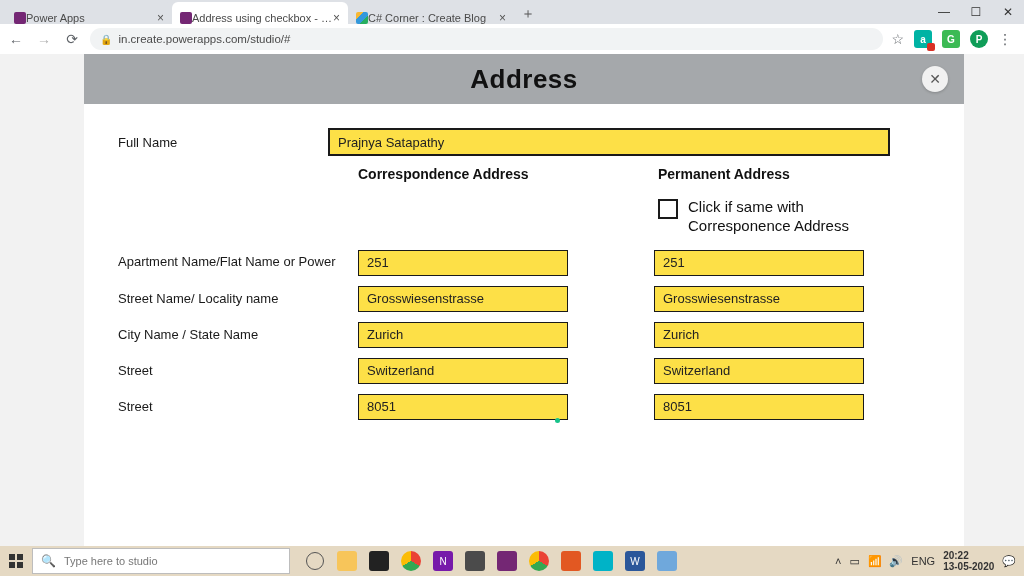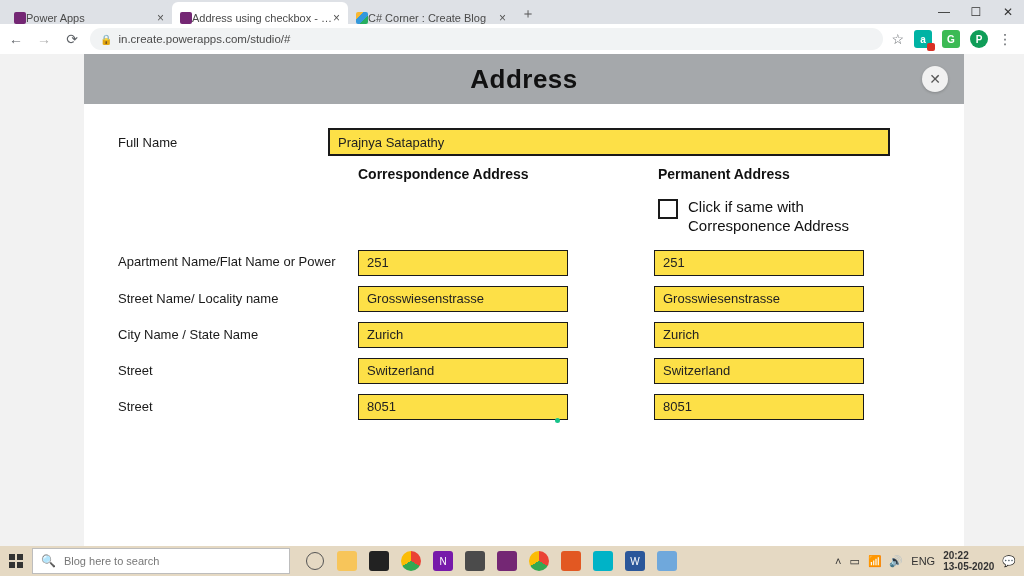--- a/index.html
+++ b/index.html
@@ -349,21 +349,21 @@
   <div class="start-btn">
     <svg width="14" height="14" viewBox="0 0 14 14">
       <rect x="0" y="0" width="6" height="6" fill="#333"></rect>
       <rect x="8" y="0" width="6" height="6" fill="#333"></rect>
       <rect x="0" y="8" width="6" height="6" fill="#333"></rect>
       <rect x="8" y="8" width="6" height="6" fill="#333"></rect>
     </svg>
   </div>
   <div class="search-box">
     <span class="mag">🔍</span>
-    <span>Blog here to search</span>
+    <span>Type here to studio</span>
   </div>
   <div class="task-icons">
     <div class="ti">
         <span style="width:16px;height:16px;border:1.5px solid #555;border-radius:50%;display:block"></span>
       </div>
     <div class="ti">
         <span class="sq" style="background:#f7c55a"></span>
       </div>
     <div class="ti">
         <span class="sq" style="background:#222"></span>

